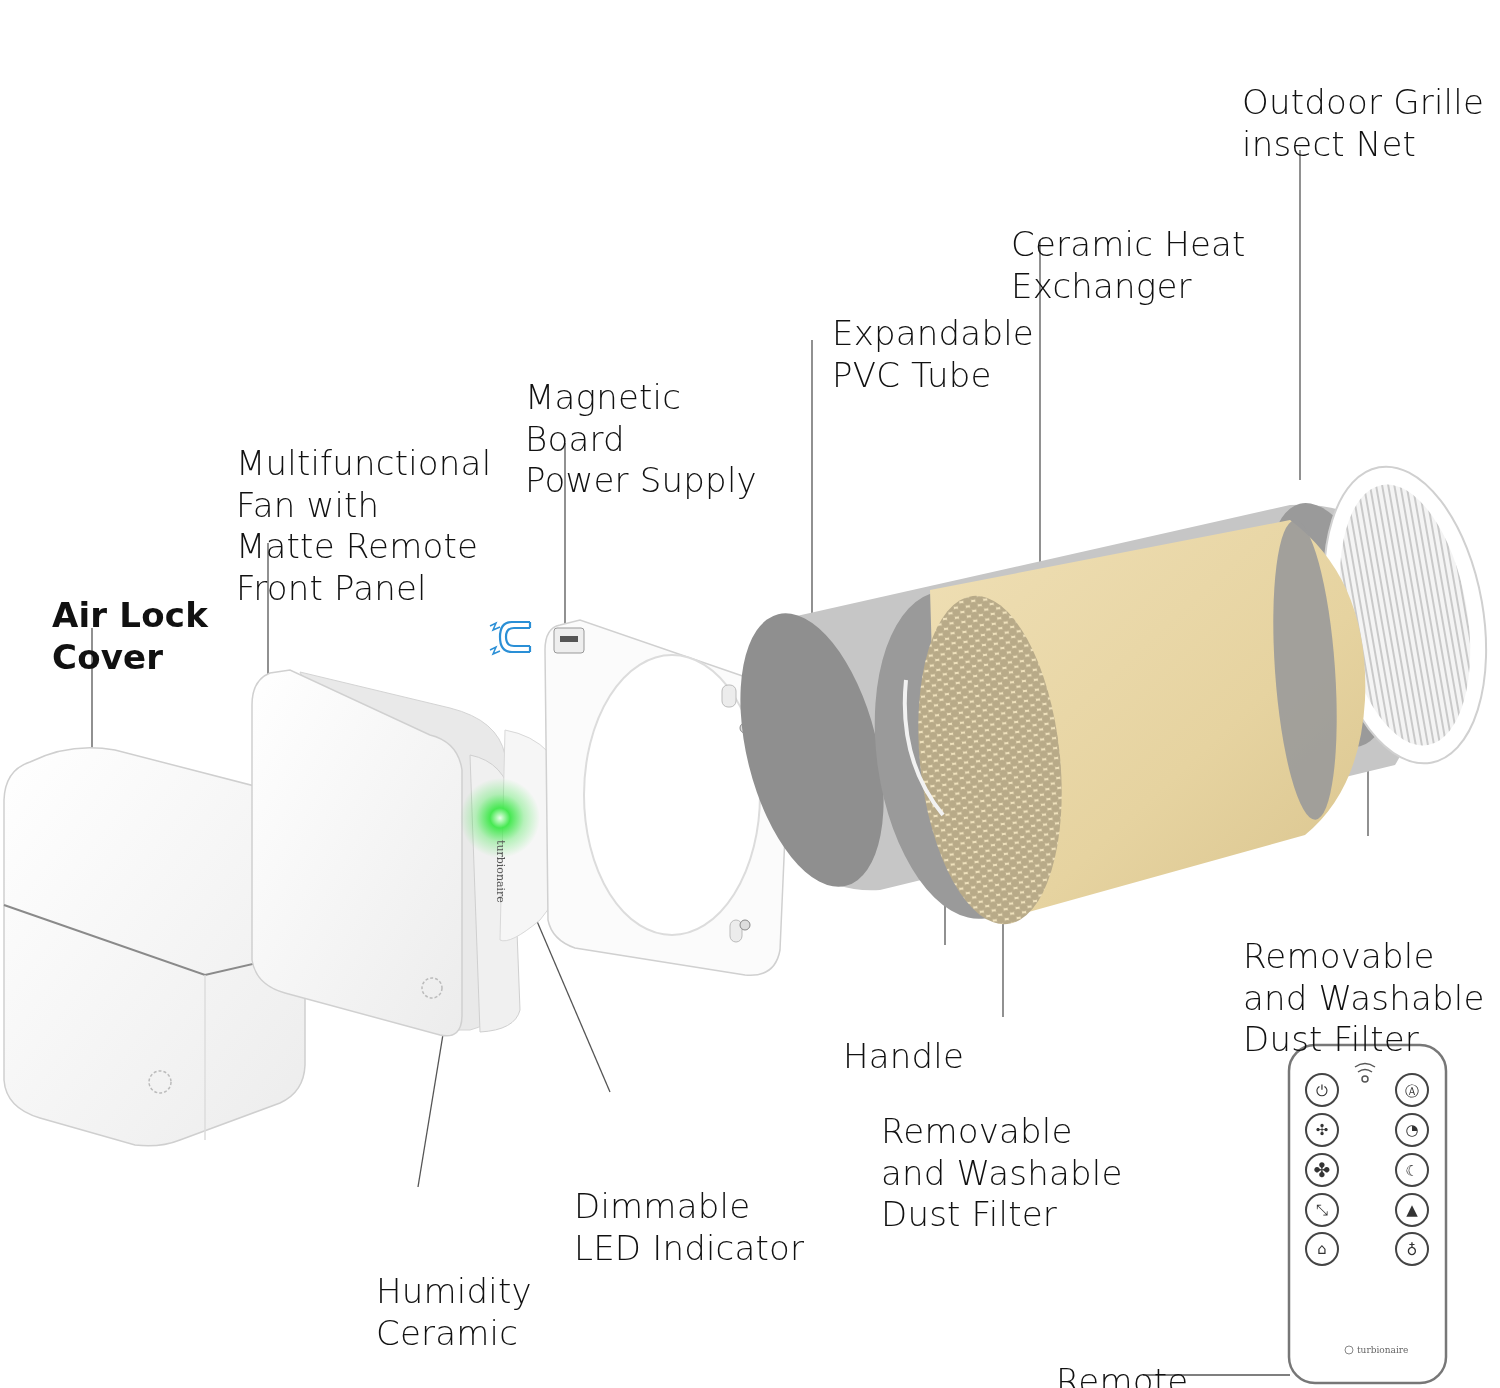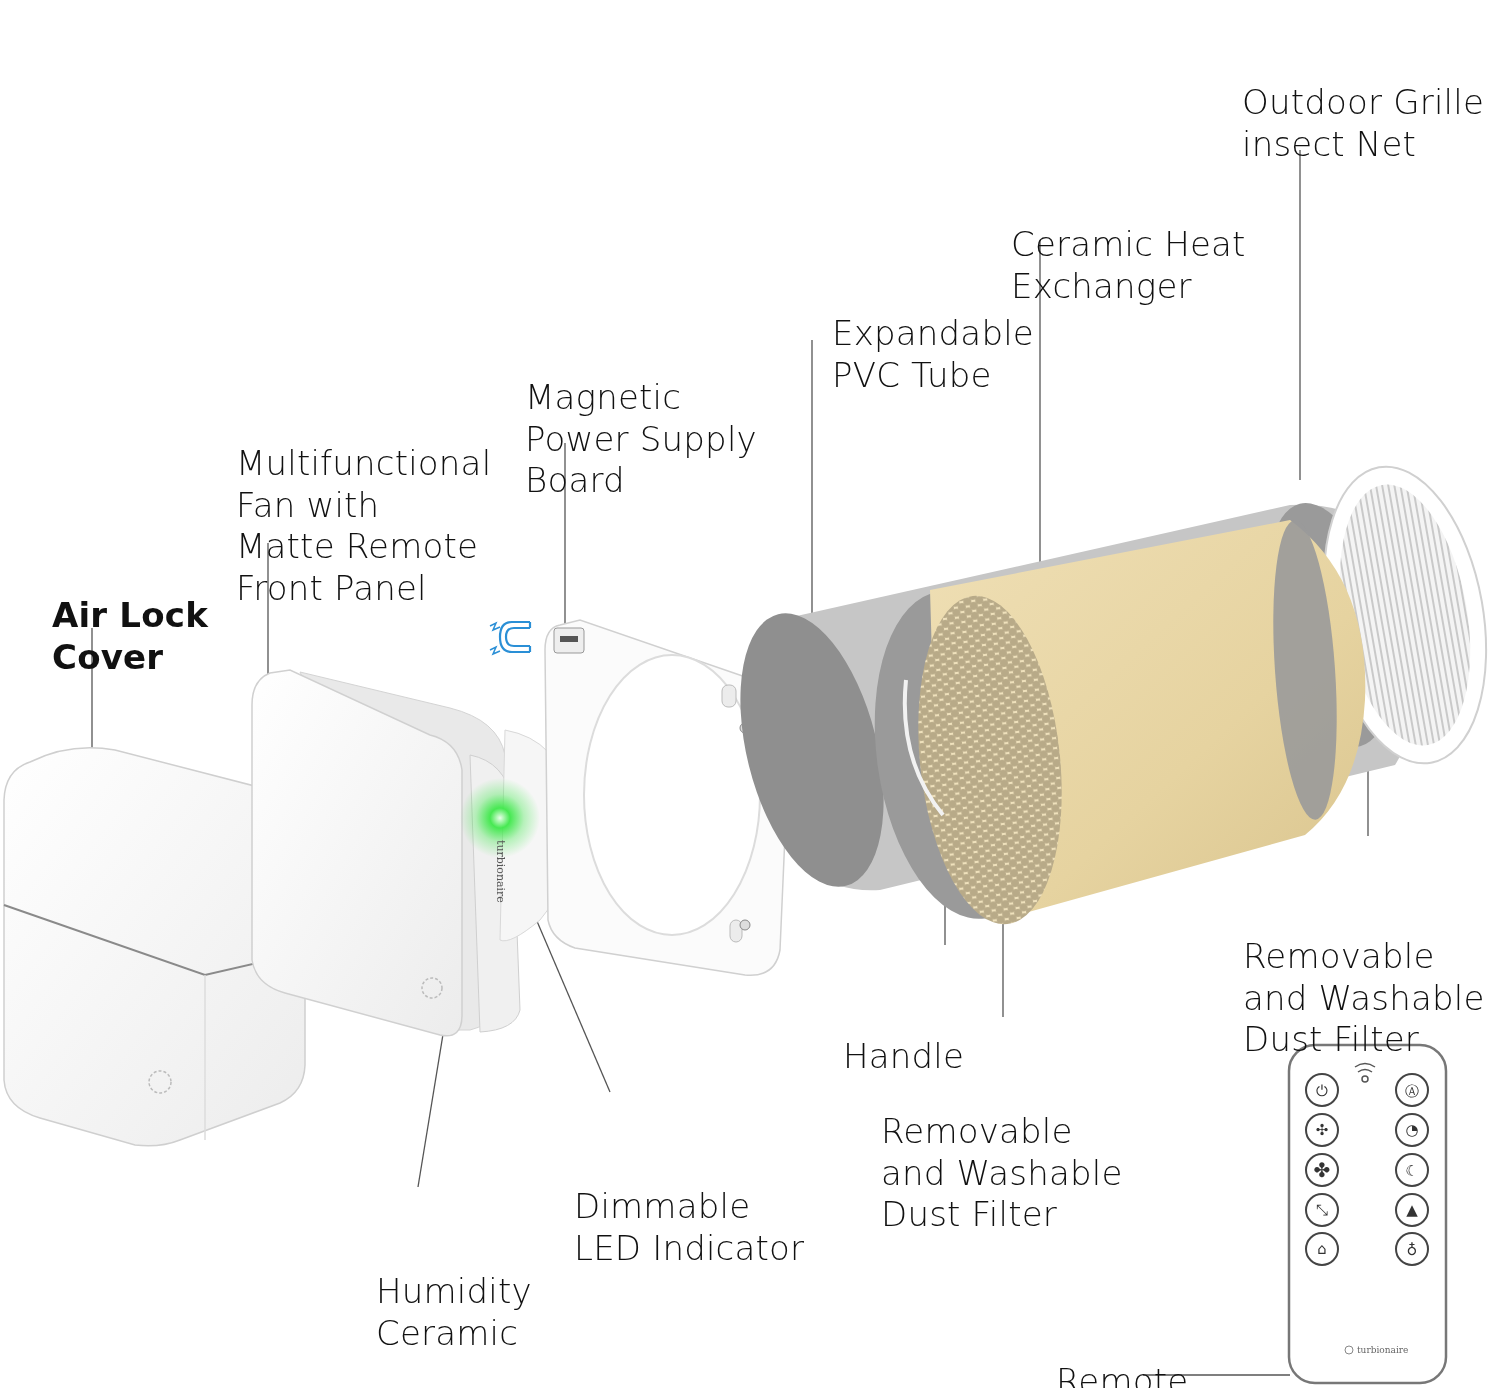--- a/index.html
+++ b/index.html
@@ -153,21 +153,21 @@
 <div class="label" style="left:1242px; top:-1px;">
   <span>Outdoor Grille</span><span>insect Net</span>
 </div>
 <div class="label" style="left:1011px; top:141px;">
   <span>Ceramic Heat</span><span>Exchanger</span>
 </div>
 <div class="label" style="left:788px; top:230px;margin-left:44px;">
   <span>Expandable</span><span>PVC Tube</span>
 </div>
 <div class="label" style="left:525px; top:294px;">
-  <span>Magnetic</span><span>Power Supply</span><span>Board</span>
+  <span>Magnetic</span><span>Board</span><span>Power Supply</span>
 </div>
 <div class="label" style="left:224px; top:360px;margin-left:12px;">
   <span>Multifunctional</span><span>Fan with</span><span>Matte Remote</span><span>Front Panel</span>
 </div>
 <div class="label" style="left:52px; top:512px;font-weight:bold;">
   <span>Air Lock</span><span>Cover</span>
 </div>
 <div class="label" style="left:1243px; top:853px;">
   <span>Removable</span><span>and Washable</span><span>Dust Filter</span>
 </div>

